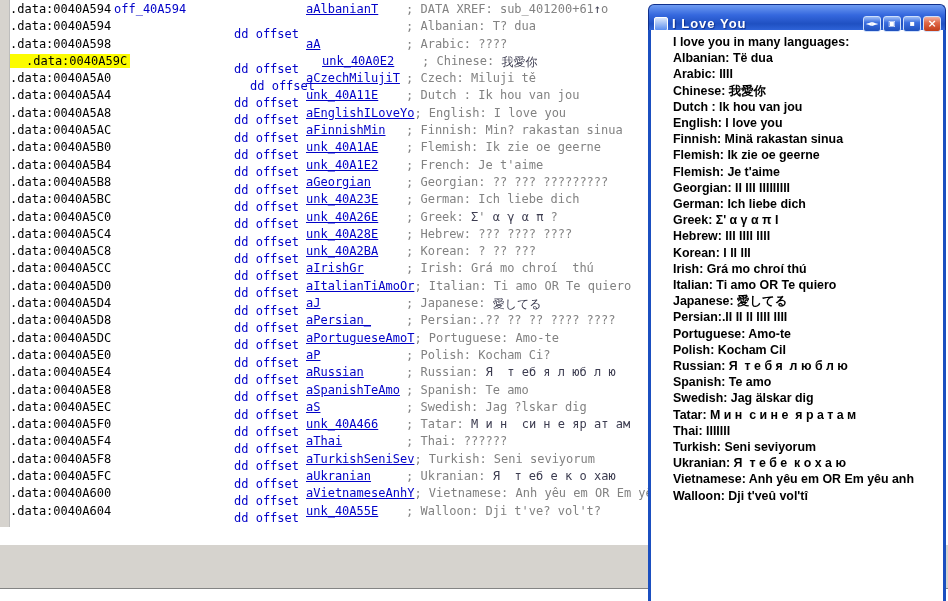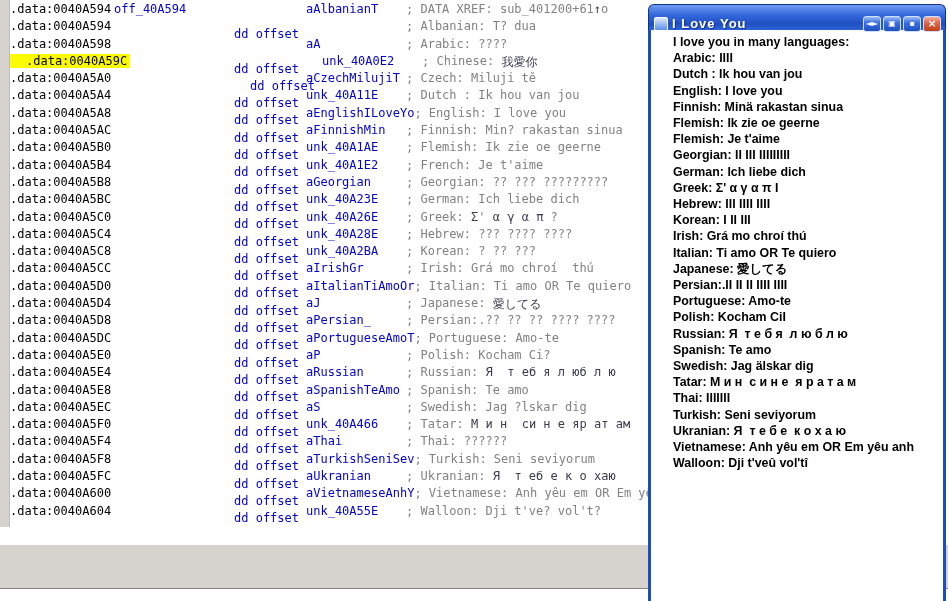--- a/index.html
+++ b/index.html
@@ -7,21 +7,21 @@
 
   
   .ida-gutter{position:absolute;left:0;top:0;width:9px;height:527px;background:#d6d3ce;border-right:1px solid #bdbdbd;}
   .ida-listing{position:absolute;left:10px;top:0;width:938px;height:527px;background:#ffffff;padding-top:2px;overflow:hidden;}
   .row{height:17.3px;white-space:pre;font:12px "DejaVu Sans Mono",monospace;}
   .row span{display:inline-block;vertical-align:top;white-space:pre;}
   .addr{width:104px;color:#000000;}
   .addr.hl{background:#fcfc00;padding-left:16px;}
   .nm{width:120px;color:#0202c8;}
   .kw{width:72px;color:#0202c8;margin-top:25px;}
-  .op{min-width:100px;color:#0202c8;}
+  .op{min-width:100px;color:#0202c8;text-decoration:underline;}
   .cmt{color:#828282;}
   .cmt .u{color:#3c3c50;}
 
   .ida-statusbar{position:absolute;left:0;top:554px;width:948px;height:28px;box-sizing:border-box;background:#d6d3ce;border:1px solid;border-color:#848484 #ffffff #ffffff #848484;font:12px "DejaVu Sans Mono",monospace;color:#000;padding:1px 0 0 6px;}
   .ida-grayarea{position:absolute;left:0;top:544px;width:948px;height:44px;background:#d6d3ce;border-top:1px solid #ffffff;}
   .ida-hexline{position:absolute;left:0;top:588px;width:948px;height:13px;background:#ffffff;border-top:1px solid #848484;font:12px "DejaVu Sans Mono",monospace;color:#32325e;padding:1px 0 0 3px;overflow:hidden;white-space:pre;}
 
   
   .dialog{position:absolute;left:648px;top:4px;width:298px;height:597px;box-sizing:border-box;}
   .titlebar{height:26px;box-sizing:border-box;display:flex;align-items:center;padding:12px 4px 0 5px;border:1px solid #10308c;border-bottom:none;border-radius:6px 6px 0 0;
@@ -99,21 +99,23 @@
           <span class="tbtn blue">
             <span>▪</span>
           </span>
           <span class="tbtn red">
             <span class="x">×</span>
           </span>
         </span>
     </div>
     <div class="dialog-body" id="dialog-body">
         <div class="msg-line">I love you in many languages:</div>
+        <div class="msg-line">Albanian: Të dua</div>
         <div class="msg-line">Arabic: IIII</div>
+        <div class="msg-line">Chinese: 我愛你</div>
         <div class="msg-line">Dutch : Ik hou van jou</div>
         <div class="msg-line">English: I love you</div>
         <div class="msg-line">Finnish: Minä rakastan sinua</div>
         <div class="msg-line">Flemish: Ik zie oe geerne</div>
         <div class="msg-line">Flemish: Je t'aime</div>
         <div class="msg-line">Georgian: II III IIIIIIIII</div>
         <div class="msg-line">German: Ich liebe dich</div>
         <div class="msg-line">Greek: Σ' α γ α π Ι</div>
         <div class="msg-line">Hebrew: III IIII IIII</div>
         <div class="msg-line">Korean: I II III</div>

